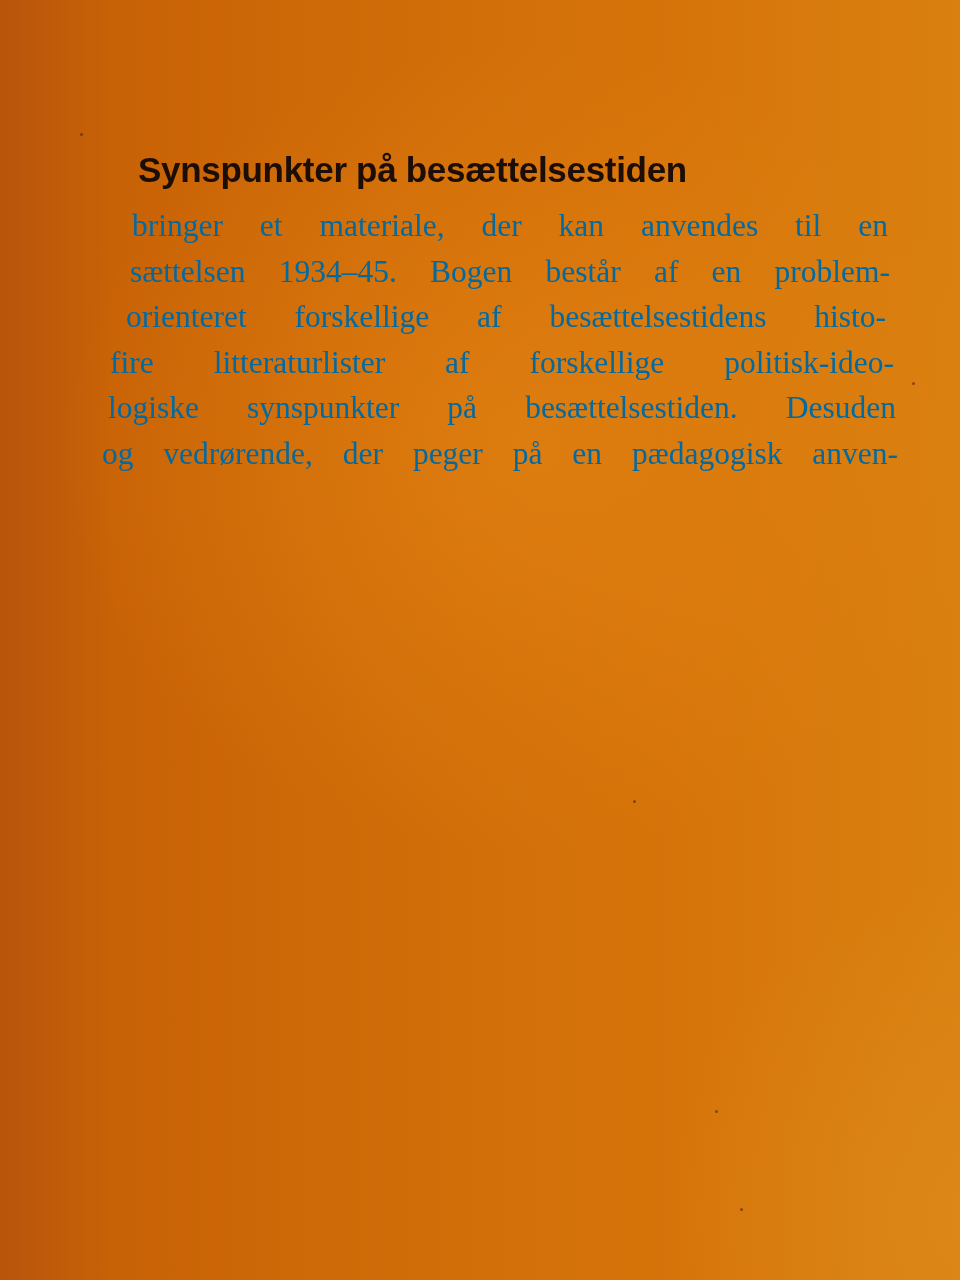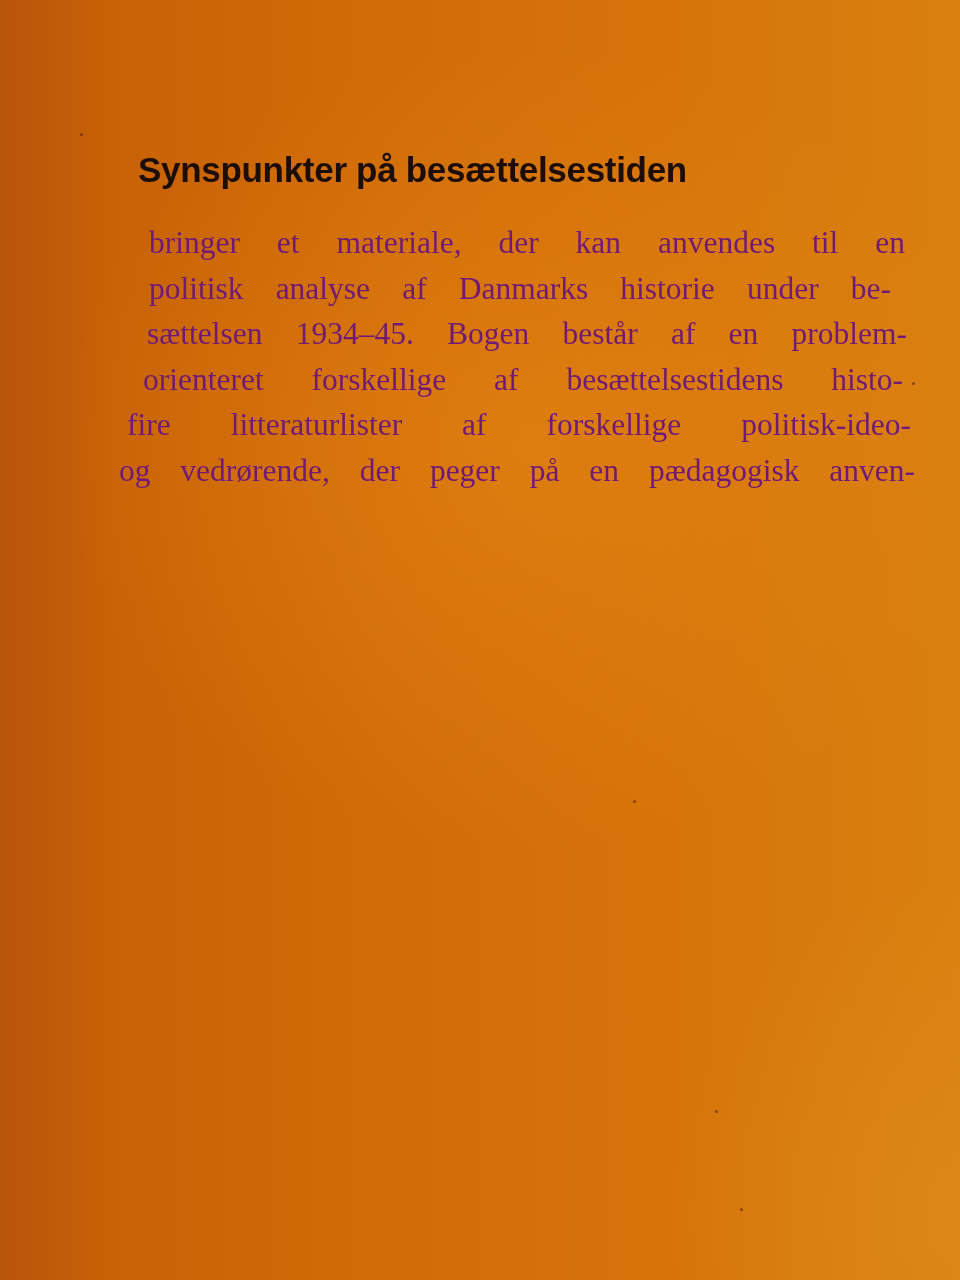--- a/index.html
+++ b/index.html
@@ -32,22 +32,22 @@
       font-size: 35px;
       letter-spacing: -0.3px;
       color: #1c0e06;
       white-space: nowrap;
     }
     .body-text {
       position: absolute;
       left: 100px;
       top: 203px;
       width: 800px;
-      margin: 17px;
-      color: #701a75;
+      margin: 0;
+      color: #0369a1;
       font-size: 31.5px;
       line-height: 45.5px;
     }
     .line {
       display: block;
       white-space: nowrap;
       text-align-last: justify;
       text-align: justify;
     }
     .line.last { text-align-last: left; }
@@ -70,24 +70,24 @@
     }
   </style>
 </head>
 <body>
 
 <div class="cover">
   <h1 class="title">Synspunkter på besættelsestiden</h1>
 
   <p class="body-text">
     <span class="line l0">bringer et materiale, der kan anvendes til en</span>
-    <span class="line l1">politisk analyse af Danmarks historie under be-</span>
     <span class="line l2">sættelsen 1934–45. Bogen består af en problem-</span>
     <span class="line l3">orienteret forskellige af besættelsestidens histo-</span>
     <span class="line l6">fire litteraturlister af forskellige politisk-ideo-</span>
+    <span class="line l7">logiske synspunkter på besættelsestiden. Desuden</span>
     <span class="line l9">og vedrørende, der peger på en pædagogisk anven-</span>
   </p>
 
   <span class="speck" style="left:80px; top:133px;"></span>
   <span class="speck" style="left:633px; top:800px;"></span>
   <span class="speck" style="left:912px; top:382px;"></span>
   <span class="speck" style="left:715px; top:1110px;"></span>
   <span class="speck" style="left:740px; top:1208px;"></span>
 </div>
 

